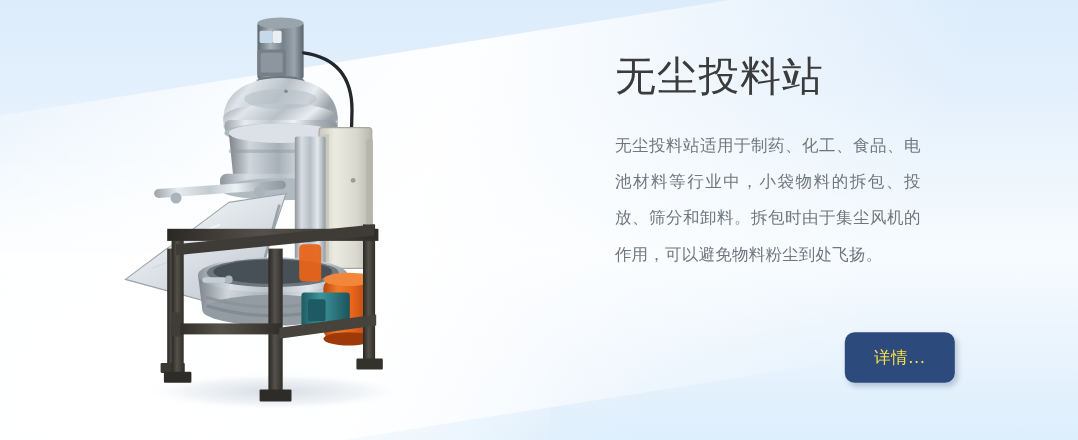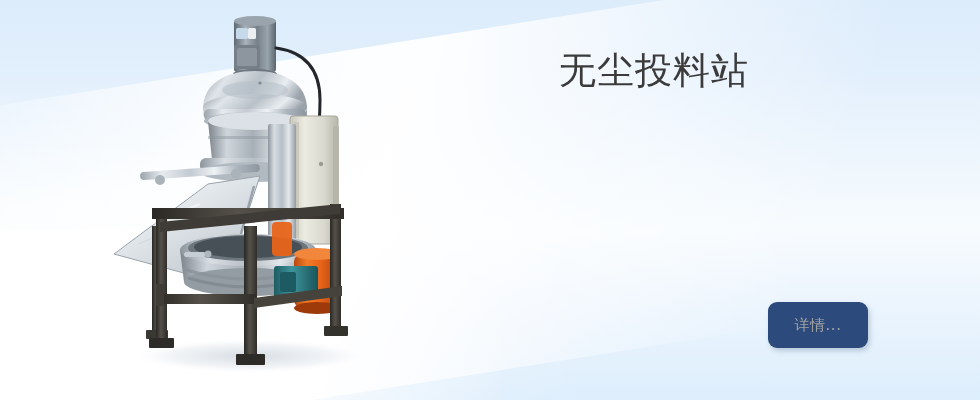--- a/index.html
+++ b/index.html
@@ -115,21 +115,21 @@
   
   .details-btn {
     position: absolute;
     left: 768px;
     top: 302px;
     width: 100px;
     height: 46px;
     border: none;
     border-radius: 9px;
     background: #2c4a7c;
-    color: #a3a3a3;
+    color: #fde047;
     font-family: "DejaVu Sans", "Liberation Sans", sans-serif;
     font-size: 15px;
     letter-spacing: 0.5px;
     cursor: pointer;
     box-shadow: 2px 3px 5px rgba(120,140,165,0.40);
     padding: 0;
     display: flex;
     align-items: center;
     justify-content: center;
   }
@@ -324,17 +324,18 @@
 
         <rect x="48" y="286" width="100" height="10" fill="url(#frameG)"></rect>
         <path d="M146 290 L 234 278 L 234 288 L 146 300 Z" fill="#46433d"></path>
         <rect x="48" y="276" width="8" height="22" fill="#403d38"></rect>
       </g>
     </svg>
   </div>
 
   <div class="content">
     <h1 class="title">无尘投料站</h1>
+    <p class="desc">无尘投料站适用于制药、化工、食品、电池材料等行业中，小袋物料的拆包、投放、筛分和卸料。拆包时由于集尘风机的作用，可以避免物料粉尘到处飞扬。</p>
   </div>
 
   <button class="details-btn">详情...</button>
 
 </div>
 
 </body></html>

